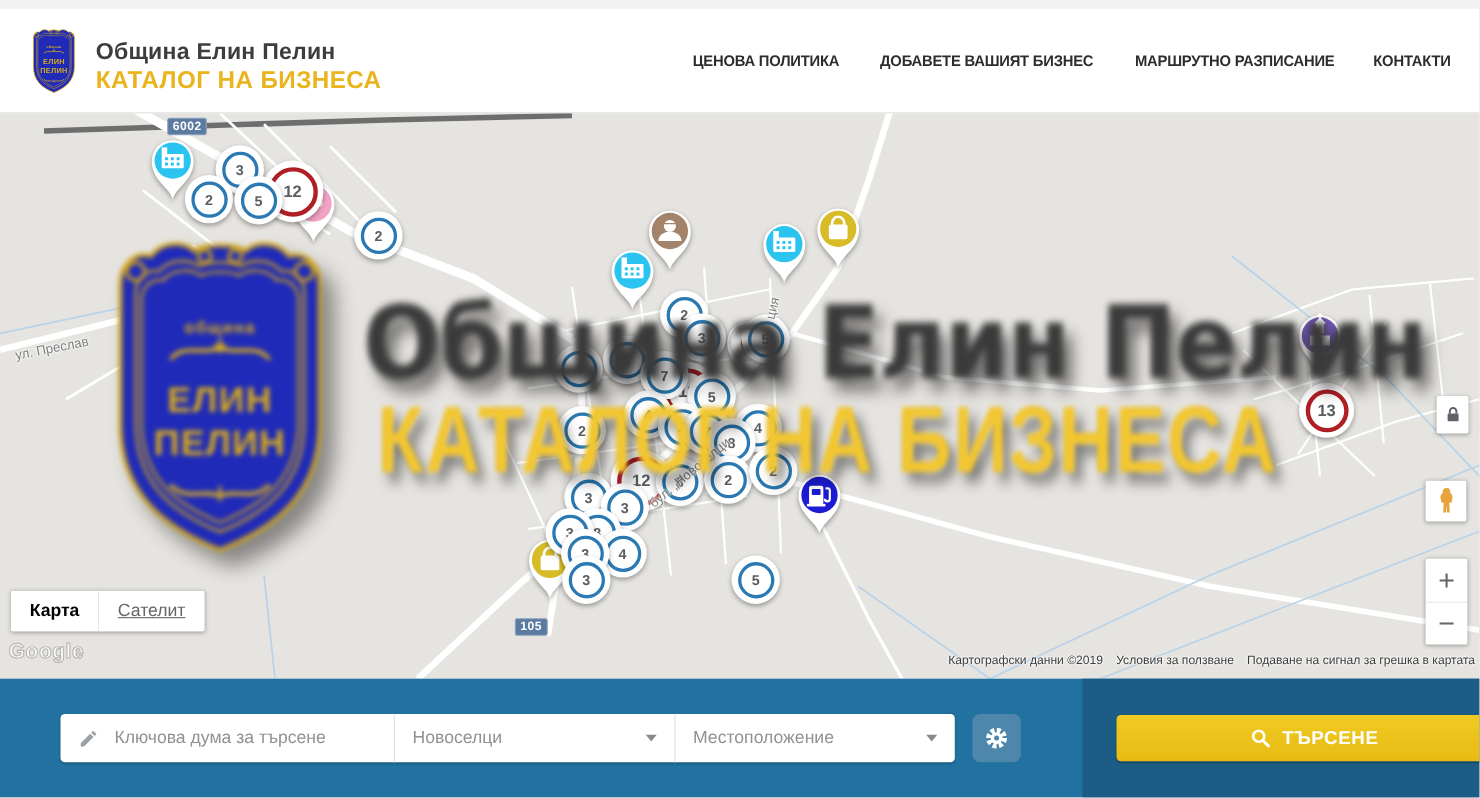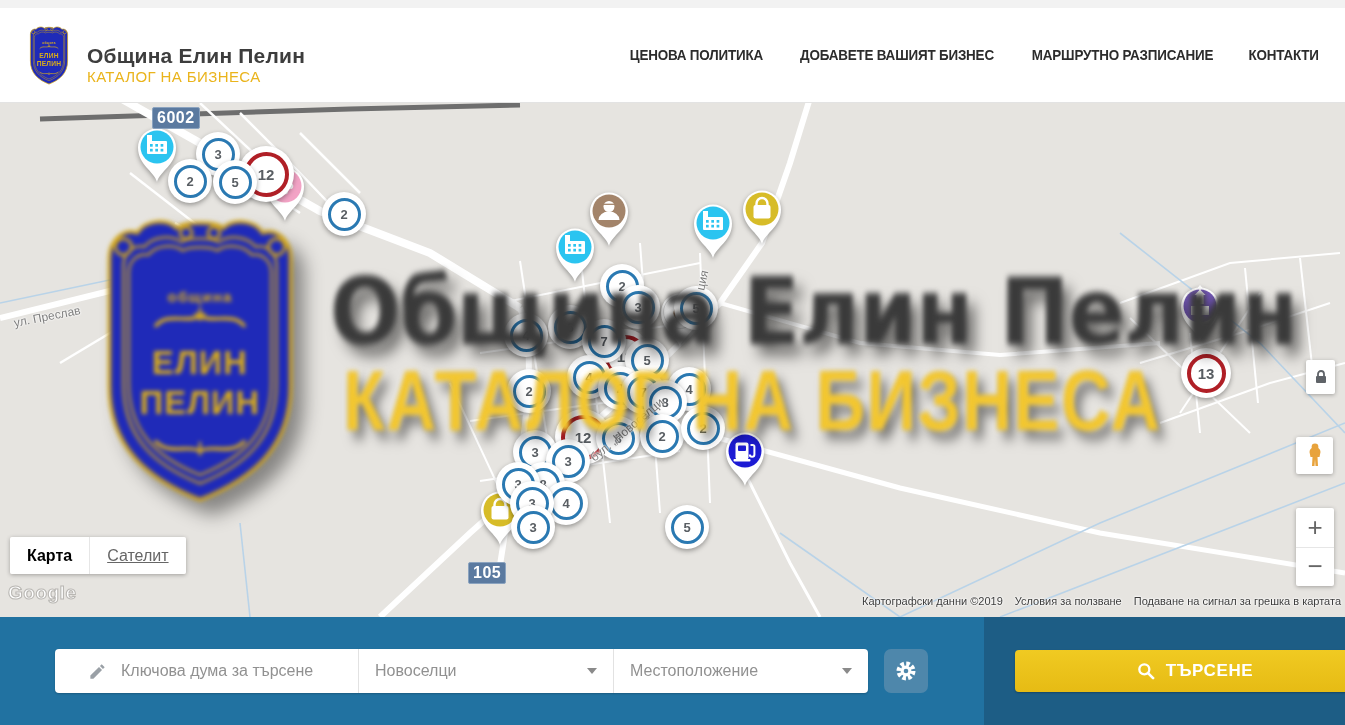--- a/index.html
+++ b/index.html
@@ -6,39 +6,39 @@
   body{width:1345px;height:725px;overflow:hidden;position:relative;
        font-family:"Liberation Sans",sans-serif;background:#f2f2f2;}
   
   .header{position:absolute;left:0;top:0;width:1345px;height:103px;background:#fff;
           border-top:8px solid #f2f2f2;border-bottom:1px solid #e3e3e3;box-sizing:border-box;
           display:flex;align-items:center;}
   .brand{display:flex;align-items:flex-end;margin-left:25px;}
   .brand svg{display:block;}
   .brand-text{margin-left:14px;line-height:1.15;}
   .brand-title{font-size:21px;font-weight:bold;color:#3d3d3d;letter-spacing:.2px;}
-  .brand-sub{font-size:15px;font-weight:normal;color:#eab41c;letter-spacing:.4px;}
+  .brand-sub{font-size:22px;font-weight:bold;color:#eab41c;letter-spacing:.4px;}
   .nav{margin-left:auto;margin-right:25px;display:flex;gap:30px;}
   .nav a{font-size:14px;font-weight:bold;color:#2c2c2c;text-decoration:none;
          letter-spacing:-.2px;white-space:nowrap;transform:scaleX(.96);transform-origin:center;}
   
   .map{position:absolute;left:0;top:103px;width:1345px;height:514px;background:#e6e4e0;overflow:hidden;}
   .map svg.roads{position:absolute;left:0;top:0;}
   
   .cluster{position:absolute;background:#fff;border-radius:50%;
            box-shadow:0 2px 5px rgba(0,0,0,.35);display:flex;transform:translate(-50%,-50%);}
   .cluster .ring{margin:auto;border-radius:50%;display:flex;align-items:center;justify-content:center;
            font-weight:bold;color:#595e63;background:#fff;}
   
   .pin{position:absolute;transform:translate(-50%,-100%);filter:drop-shadow(0 2px 2.5px rgba(0,0,0,.35));}
   
   .street{position:absolute;font-size:12px;color:#7e7e7e;white-space:nowrap;
           text-shadow:0 0 2px #fff,0 0 2px #fff,0 0 3px #fff;transform-origin:left center;}
   .badge{position:absolute;background:#5b7aa0;border:1px solid #8ba3bf;color:#fff;
-         font-size:16px;font-weight:bold;padding:1px 4px;border-radius:2px;letter-spacing:.5px;}
+         font-size:11px;font-weight:bold;padding:1px 4px;border-radius:2px;letter-spacing:.5px;}
   
   .wm{position:absolute;pointer-events:none;}
   .wm-shield{left:84px;top:109px;filter:blur(2.2px) drop-shadow(12px 14px 9px rgba(0,0,0,.42));}
   .wm-l1{left:330px;top:156px;font-size:92px;font-weight:bold;color:#3a3a3a;letter-spacing:-1px;
          font-family:"DejaVu Sans",sans-serif;transform:scaleX(.9);transform-origin:left top;white-space:nowrap;
          filter:blur(3.2px) drop-shadow(9px 11px 7px rgba(0,0,0,.55));}
   .wm-l2{left:343px;top:248px;font-size:86px;font-weight:bold;color:#f2c62f;letter-spacing:2px;
          transform:scaleX(.8);transform-origin:left top;white-space:nowrap;
          filter:blur(2.4px) drop-shadow(8px 9px 6px rgba(0,0,0,.5));}
   
@@ -60,21 +60,21 @@
            box-shadow:0 1px 4px rgba(0,0,0,.3);border-radius:2px;display:flex;flex-direction:column;}
   .zoomctl button{flex:1;border:0;background:transparent;font-size:26px;color:#666;cursor:pointer;
            display:flex;align-items:center;justify-content:center;padding:0;}
   .zoomctl .zin{border-bottom:1px solid #e6e6e6;}
   
   .bottombar{position:absolute;left:0;top:617px;width:1345px;height:108px;background:#2172a1;}
   .bottombar .darkpane{position:absolute;left:984px;top:0;width:361px;height:108px;background:#1d5d85;}
   .fields{position:absolute;left:55px;top:32px;width:813px;height:44px;background:#fff;border-radius:4px;
           display:flex;align-items:stretch;box-shadow:0 1px 2px rgba(0,0,0,.2);}
   .fld{display:flex;align-items:center;box-sizing:border-box;}
-  .fld.kw{width:303px;padding-left:33px;}
+  .fld.kw{width:303px;padding-left:16px;}
   .fld.sel{width:255px;border-left:1px solid #e2e2e2;padding:0 16px;justify-content:space-between;cursor:pointer;}
   .fld input{border:0;outline:none;font-size:16px;color:#555;width:230px;margin-left:12px;
              font-family:"Liberation Sans",sans-serif;}
   .fld input::placeholder{color:#919191;}
   .selval{font-size:16px;color:#919191;}
   .chev{width:0;height:0;border-left:5px solid transparent;border-right:5px solid transparent;
         border-top:6px solid #8a8a8a;}
   .gearbtn{position:absolute;left:884px;top:32px;width:44px;height:44px;background:#4e87ab;border:0;
            border-radius:7px;display:flex;align-items:center;justify-content:center;cursor:pointer;}
   .searchbtn{position:absolute;left:1015px;top:33px;width:359px;height:42px;border:0;border-radius:4px;

